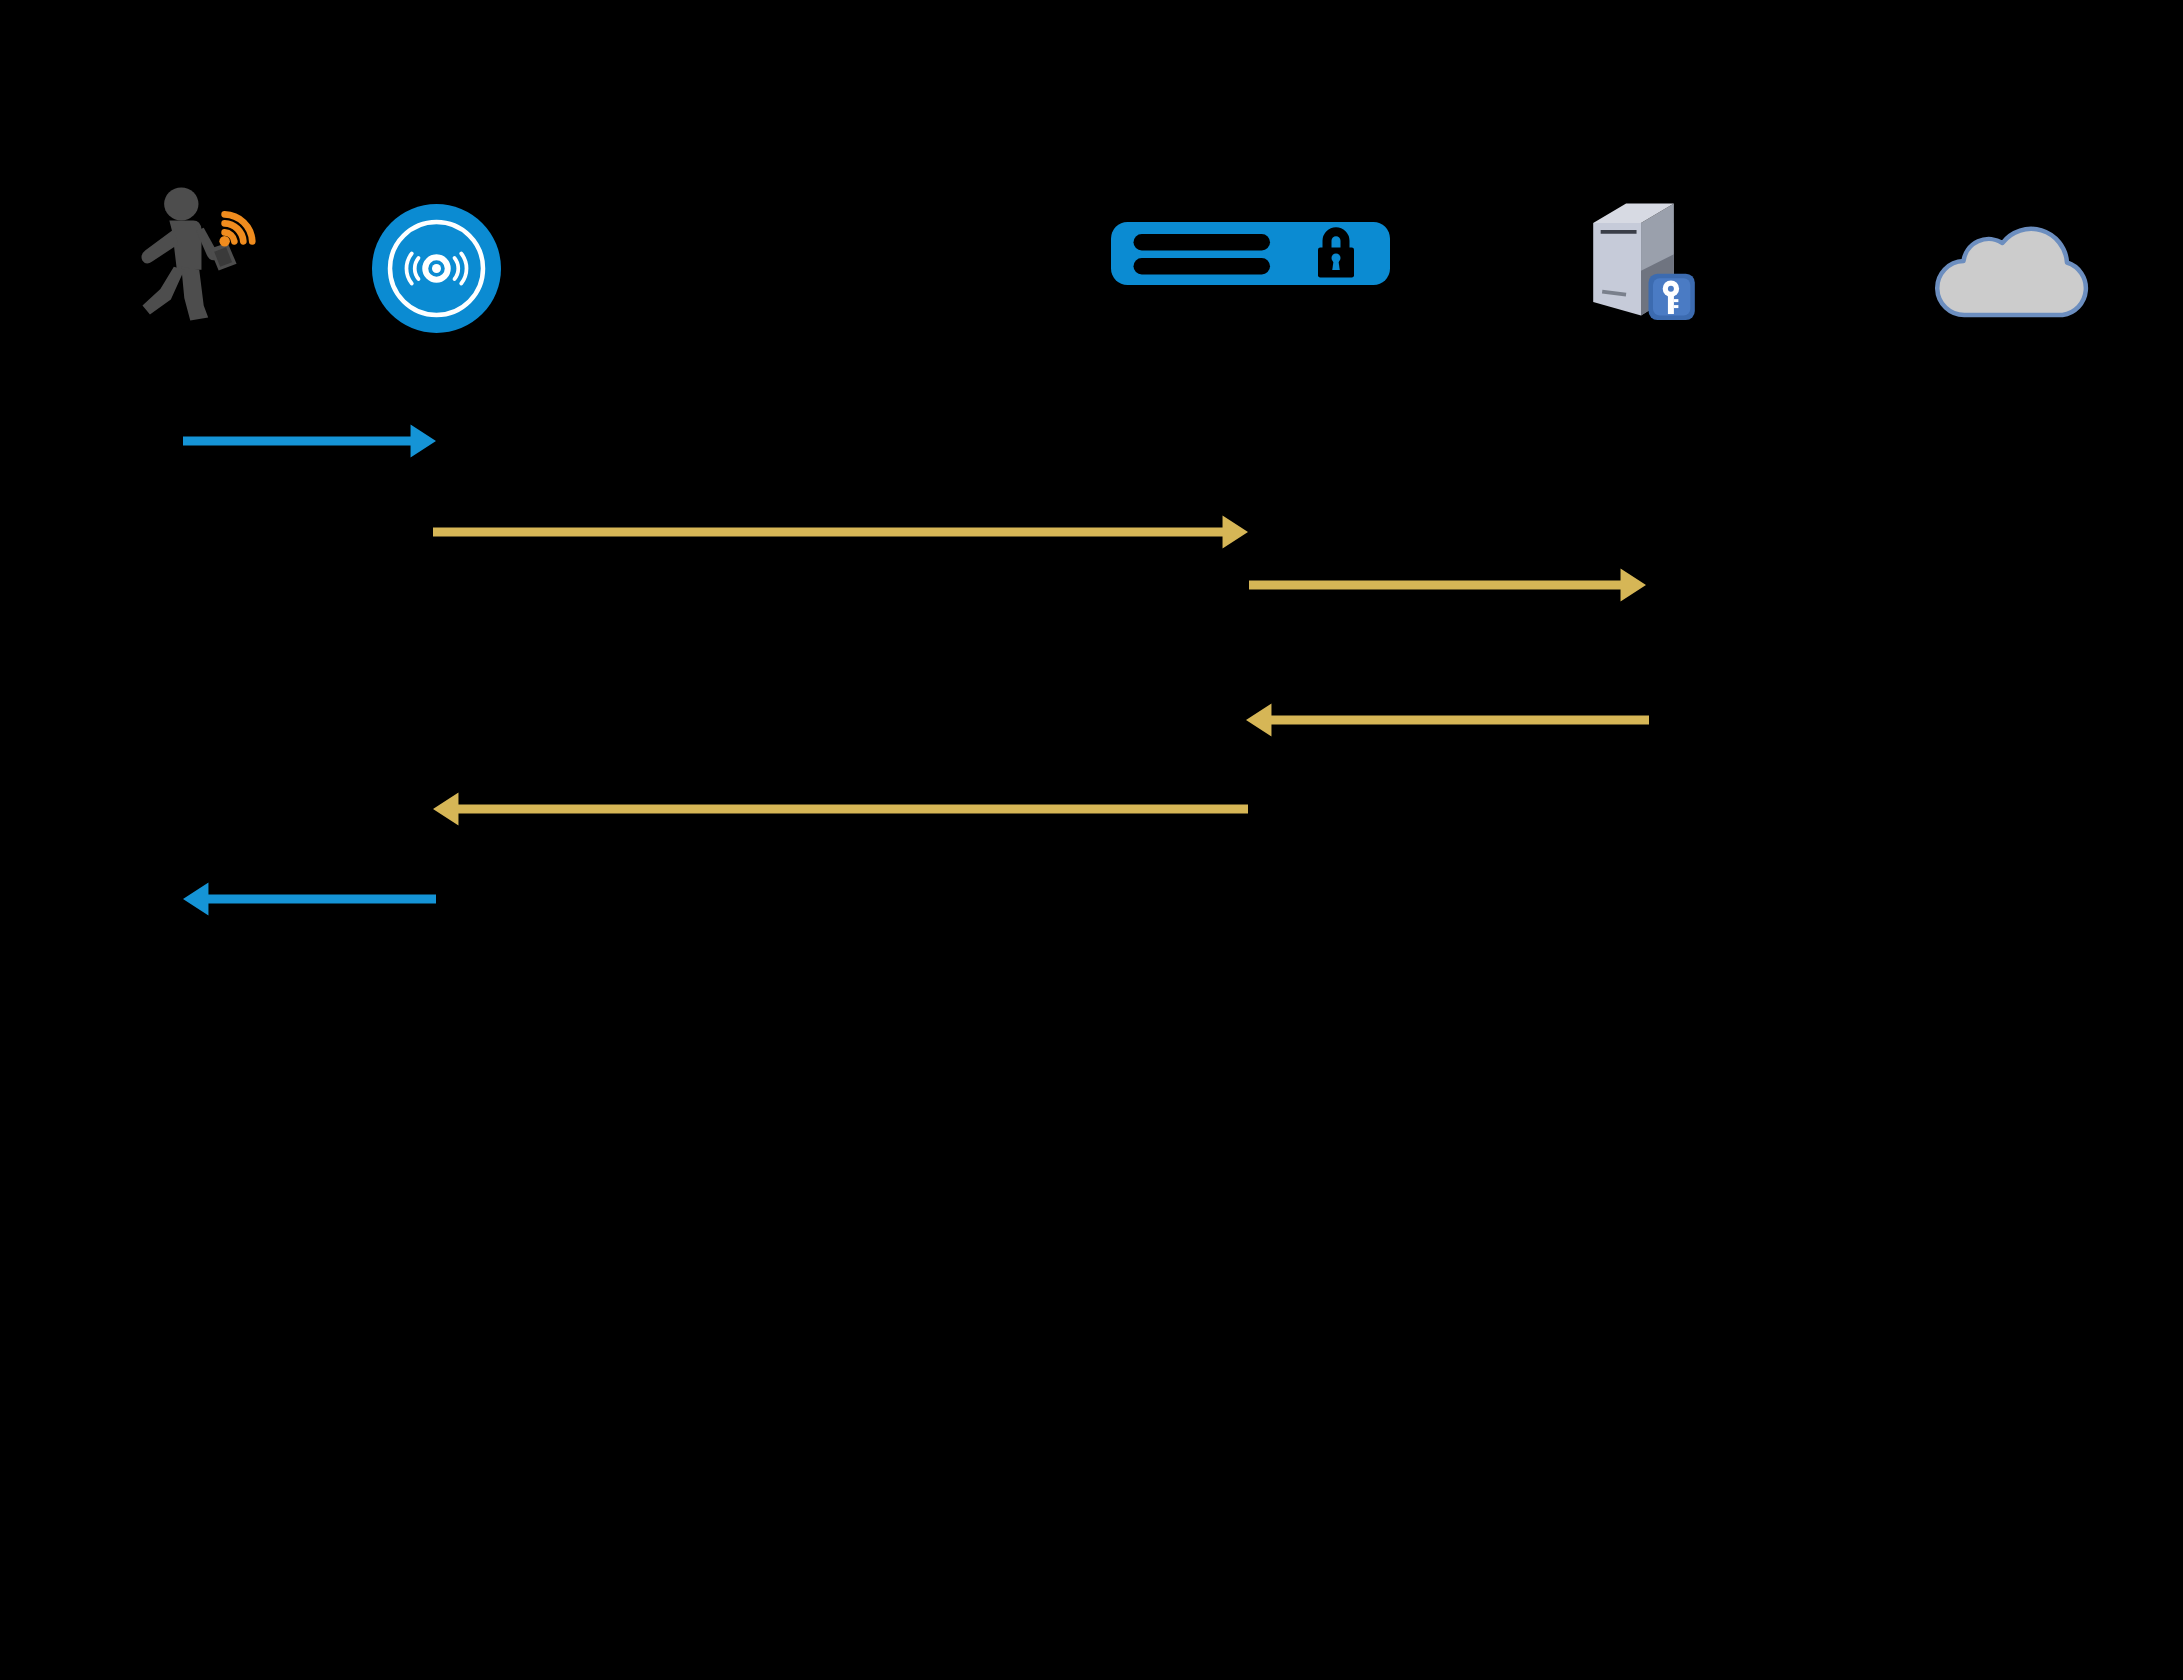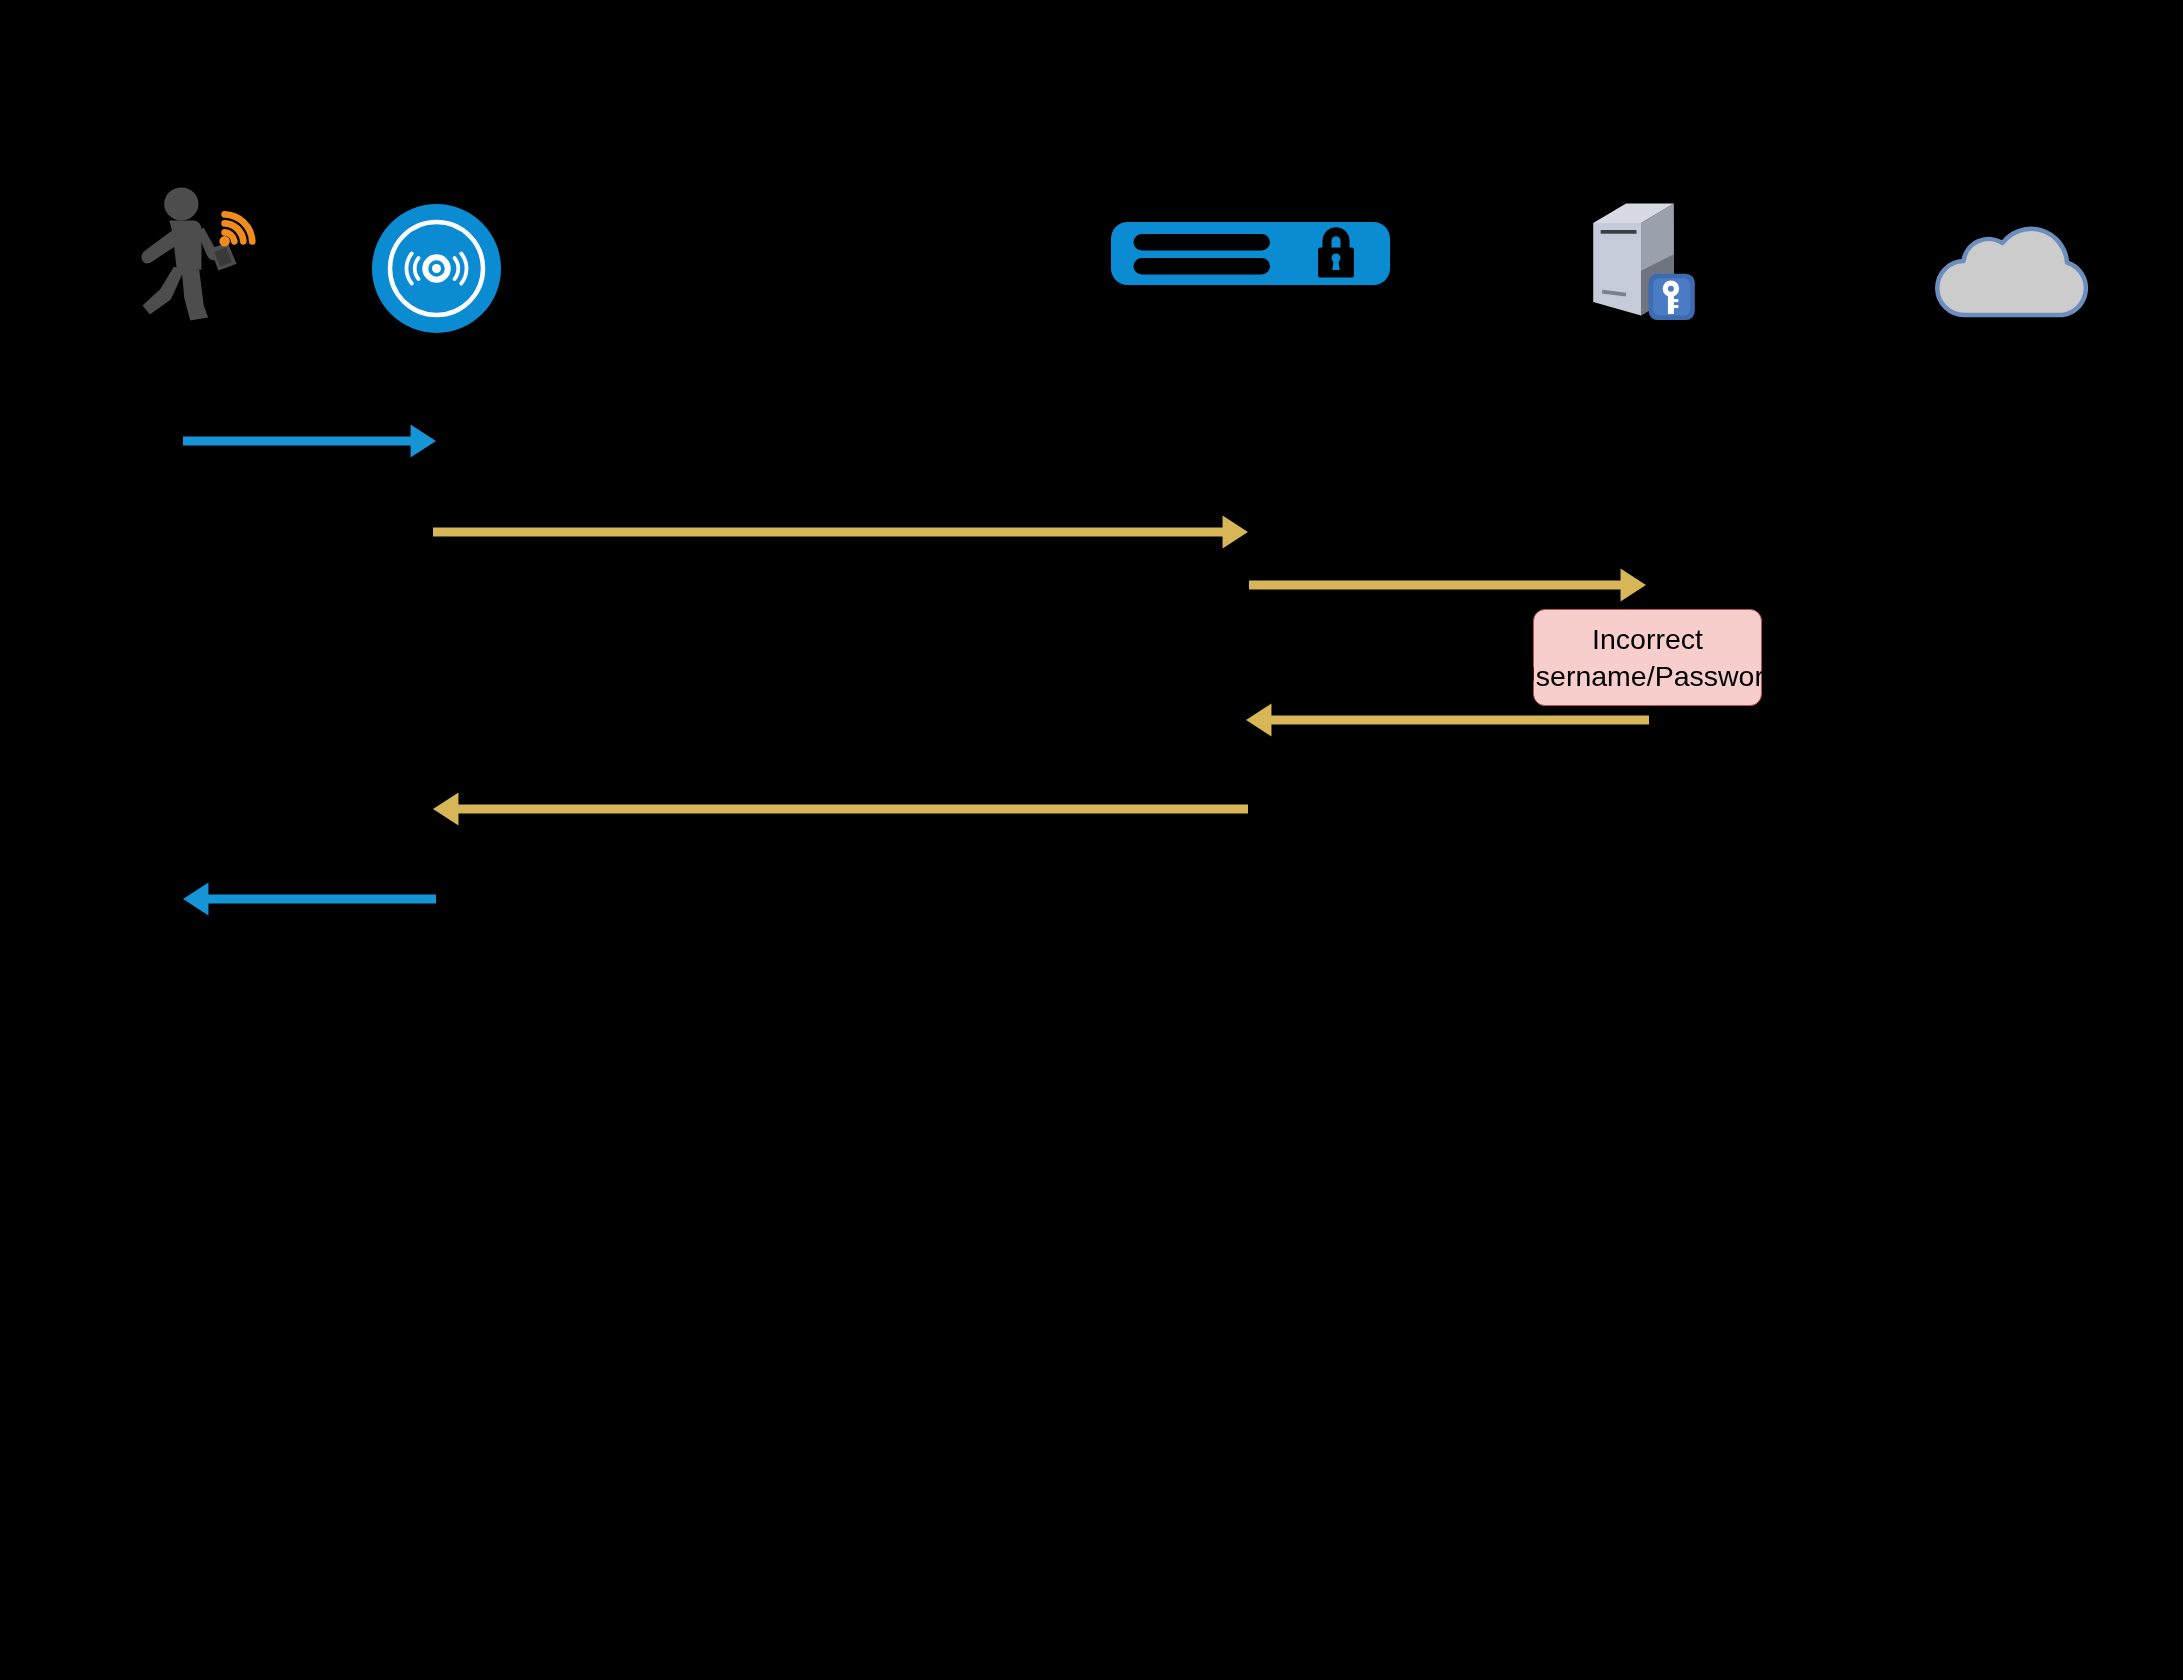--- a/index.html
+++ b/index.html
@@ -206,21 +206,15 @@
   </div>
   <span class="flow-caption" style="left:438px; top:760px;"></span>
 
   <div class="arrow" style="left:183px; top:878px; width:253px; height:42px;">
     <svg width="253" height="42" viewBox="0 0 338 56">
       <path d="M338 22 L34 22 L34 6 L0 28 L34 50 L34 34 L338 34 Z" fill="#1594D6"></path>
     </svg>
   </div>
   <span class="flow-caption" style="left:187px; top:850px;"></span>
 
-  <div class="callout" style="left:1533px; top:609px; width:229px; height:97px;">
-    <span class="callout-text">
-      <span>Incorrect</span>
-      <span class="l2">Username/Password</span>
-    </span>
-  </div>
 
 </div>
 
 
 </body></html>

